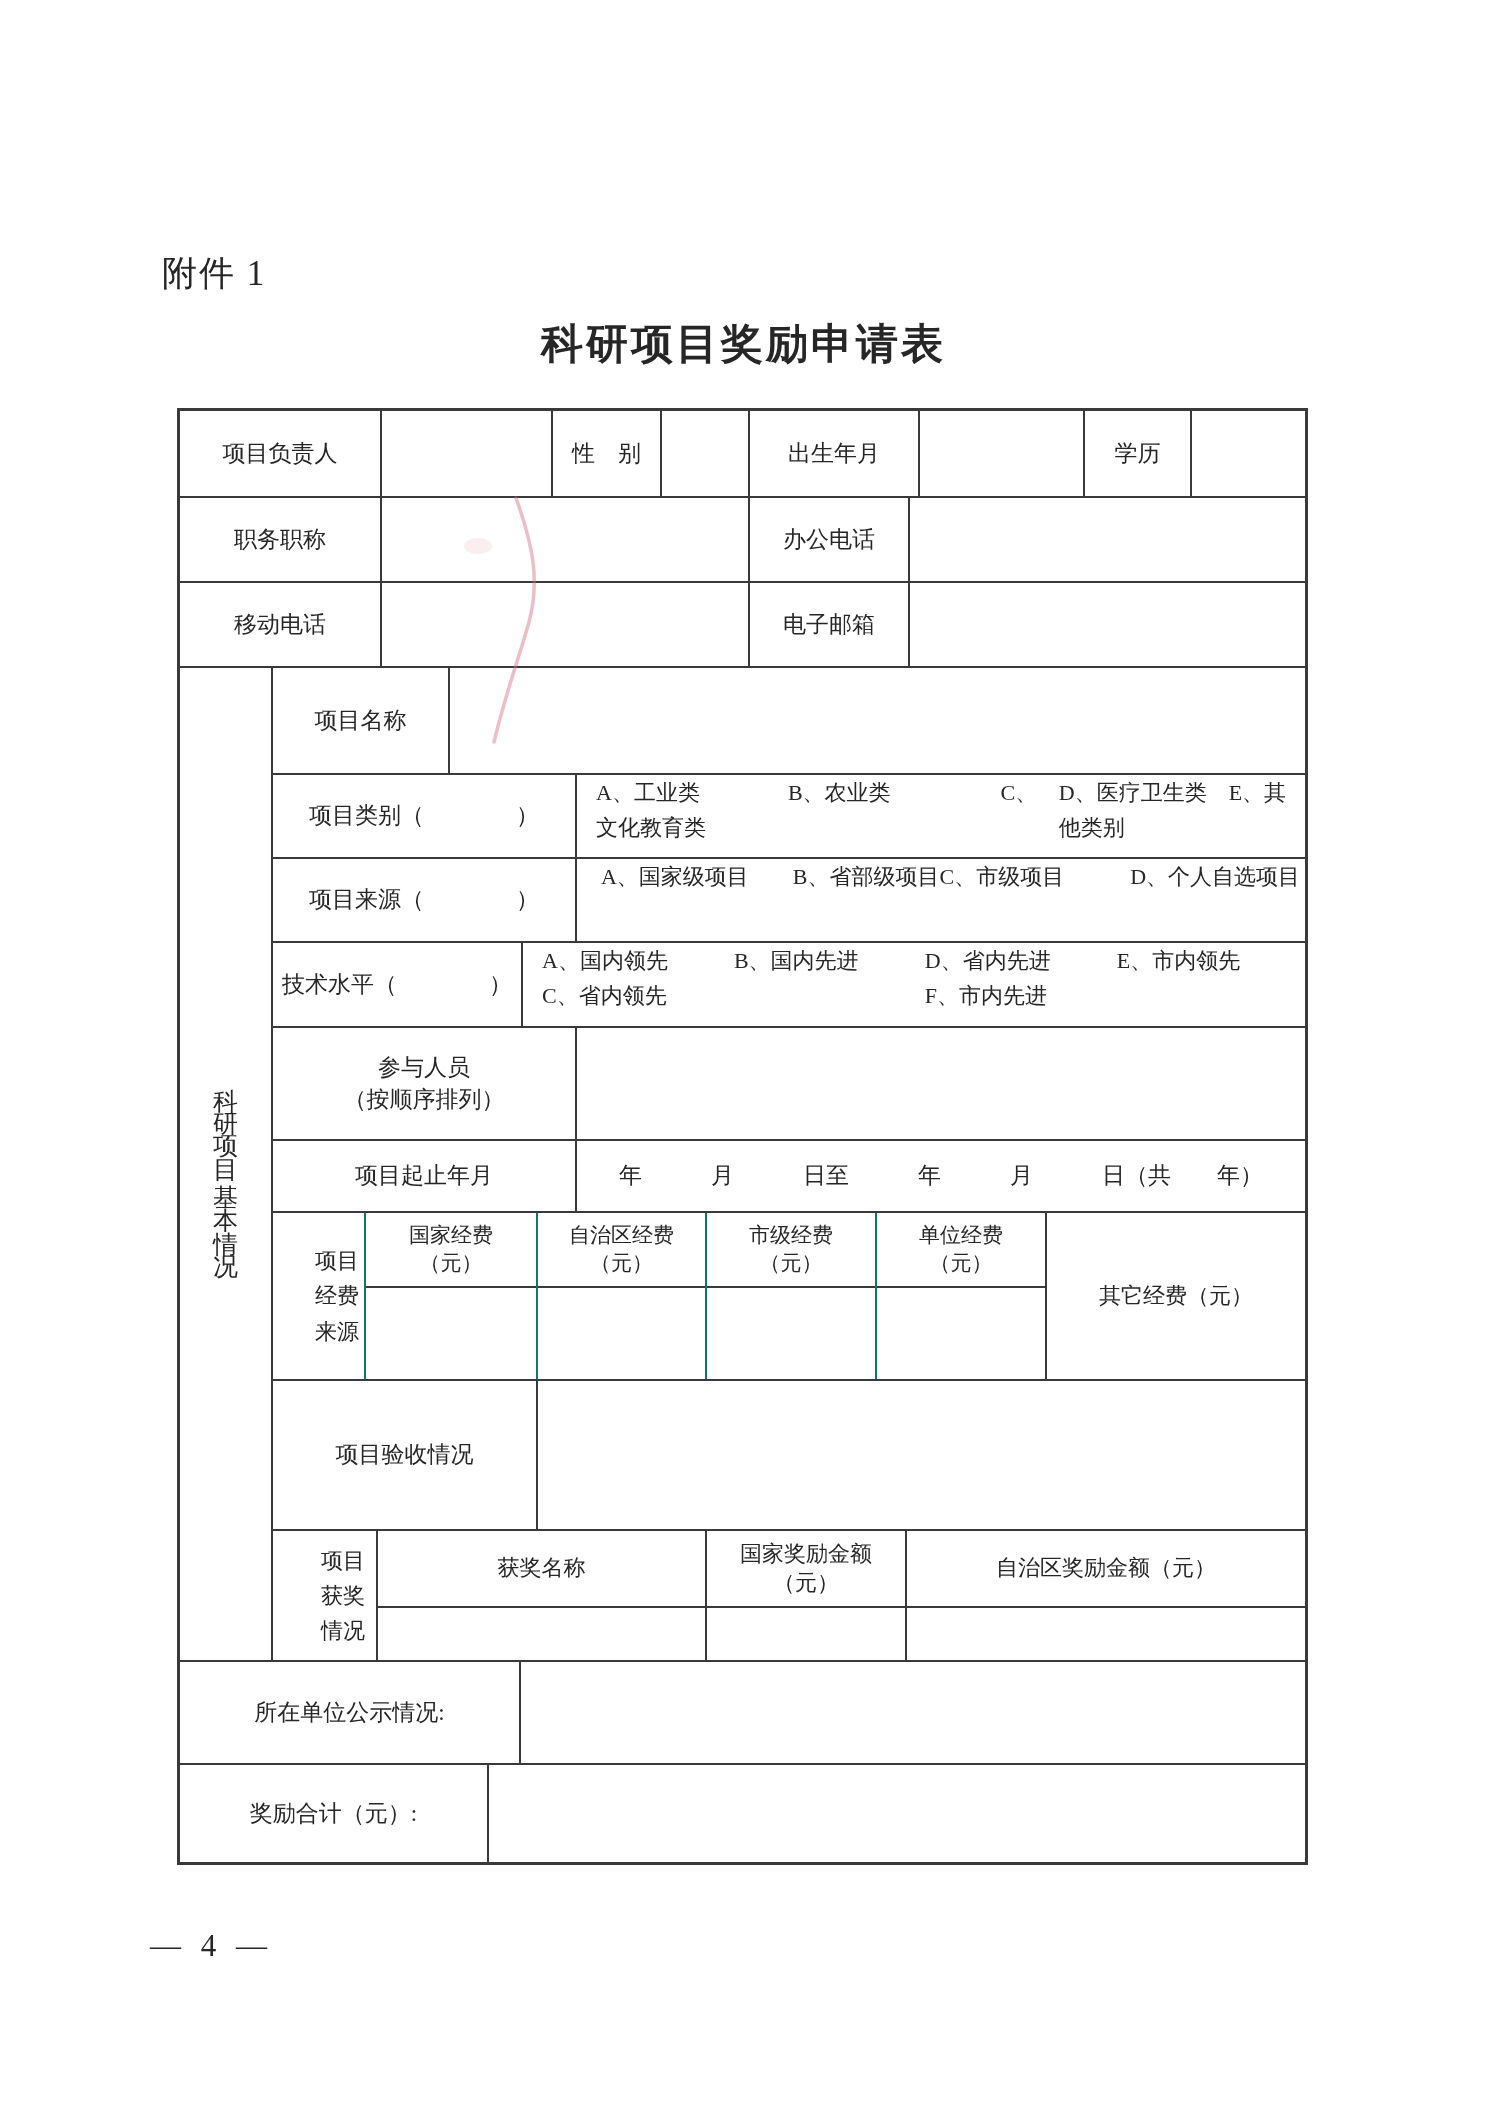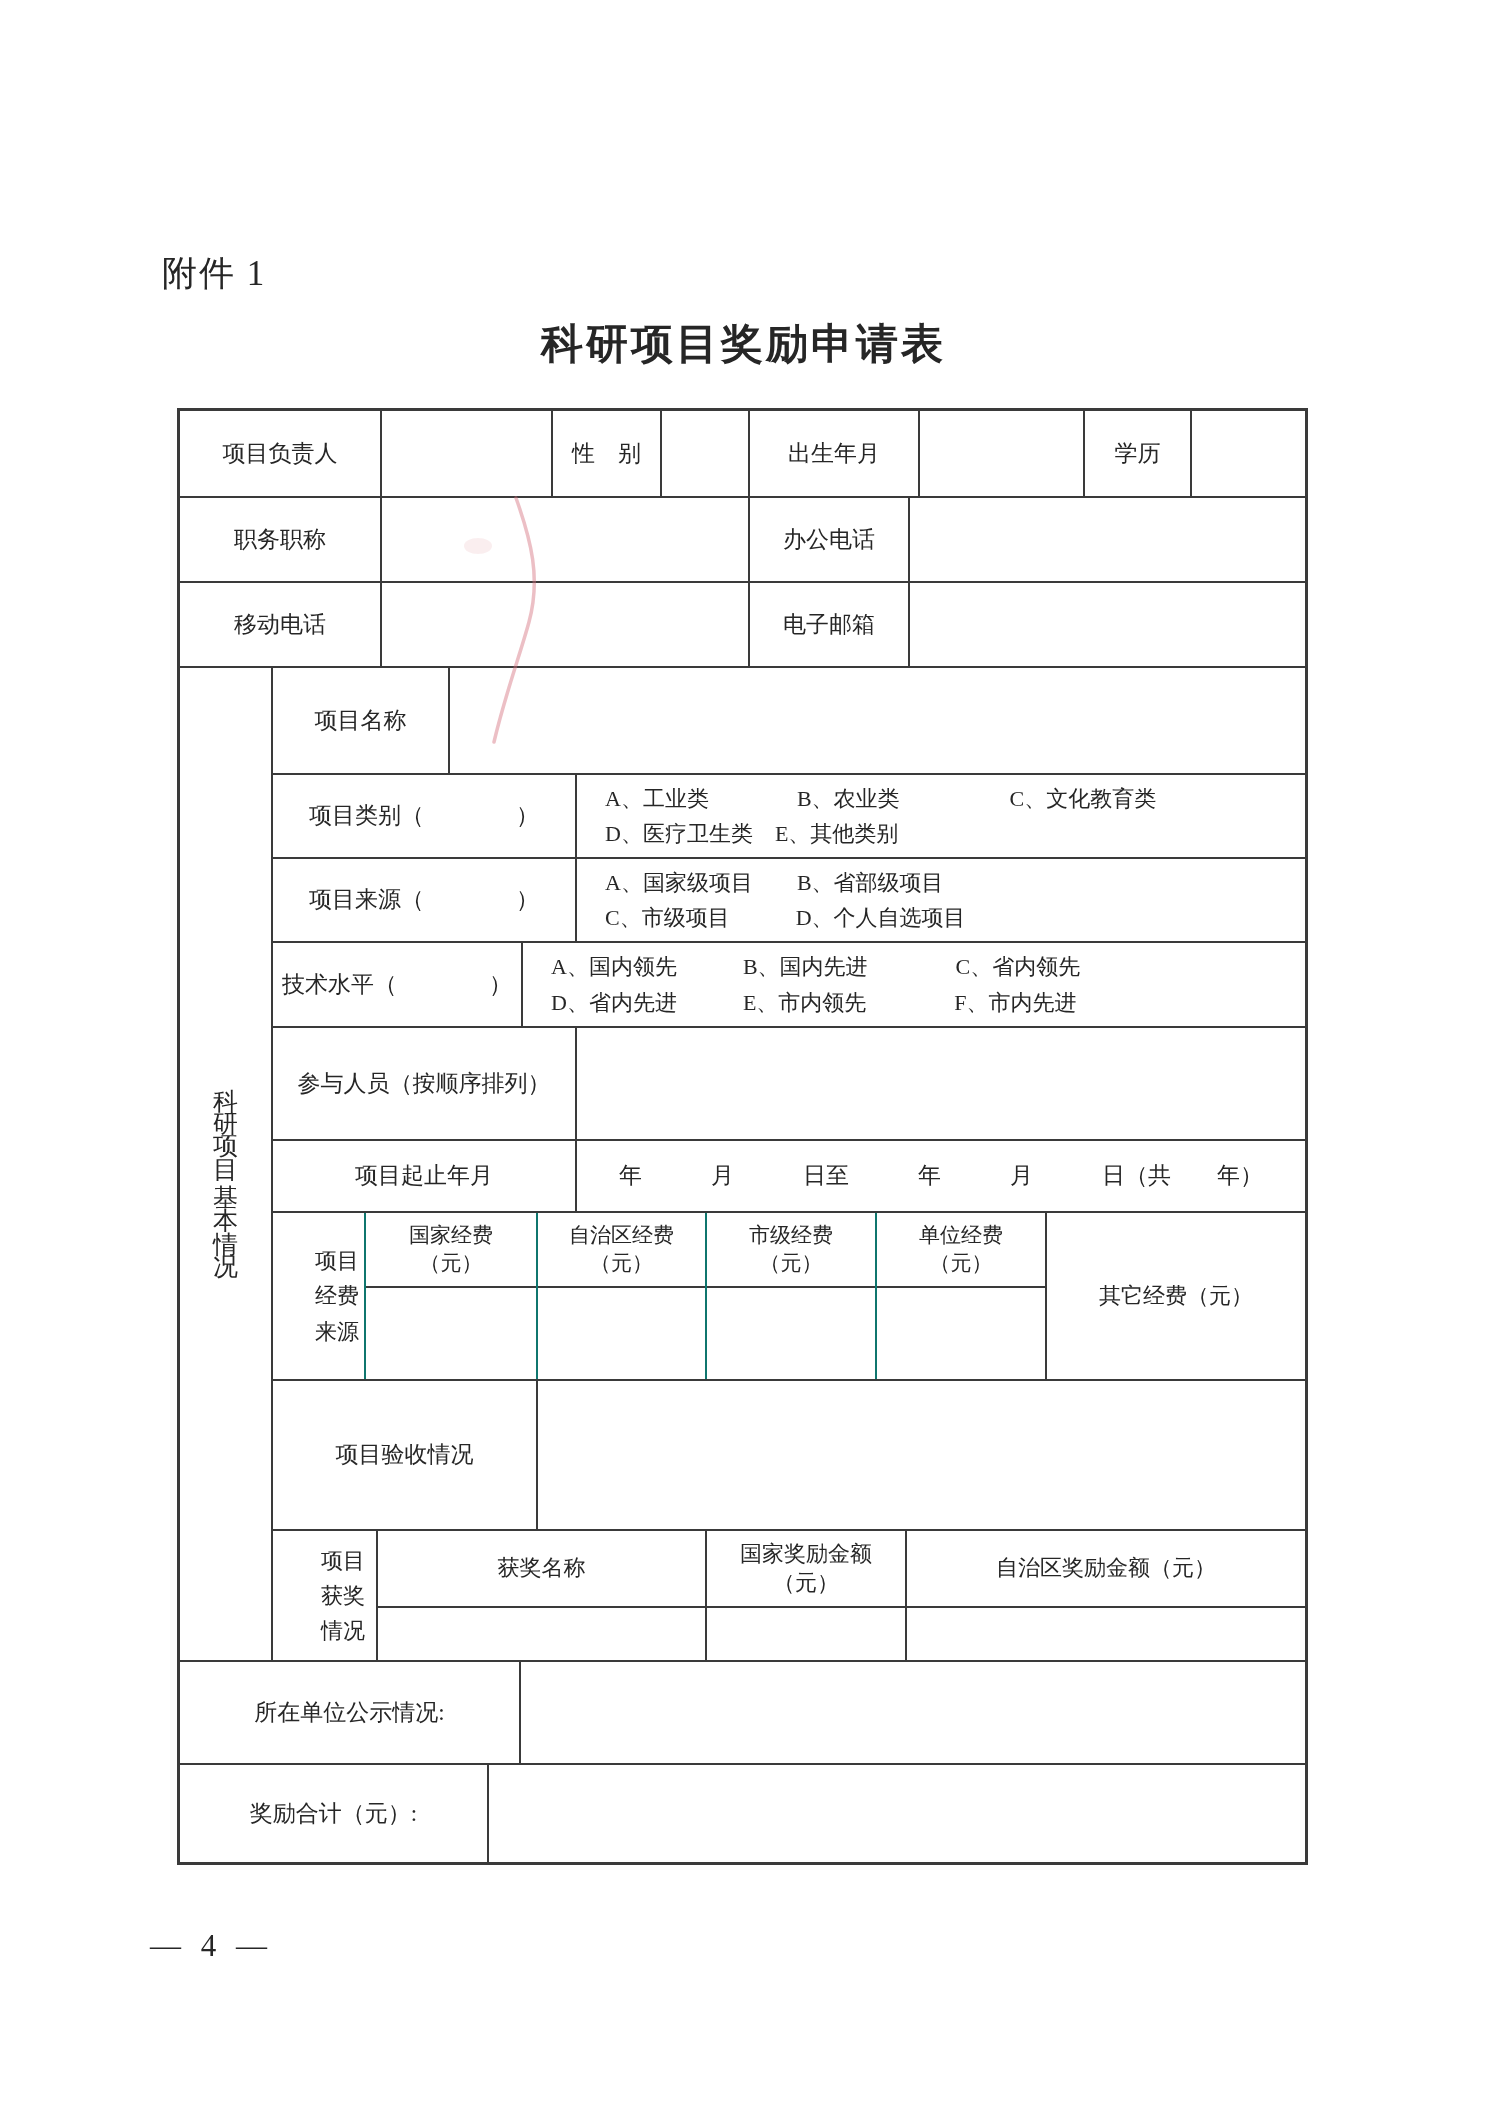--- a/index.html
+++ b/index.html
@@ -39,24 +39,24 @@
     width:93px;flex:0 0 93px;border-right:2px solid #3a3a3a;
     display:flex;align-items:center;justify-content:center;
   }
   .side-text{
     writing-mode:vertical-lr;text-orientation:upright;
     font-size:25px;letter-spacing:0.95em;
   }
   .sec2-inner{flex:1;display:flex;flex-direction:column;min-width:0;}
   .sec2-inner .row.first{border-top:none;}
   .opts{
-    flex-direction:column;align-items:flex-start;justify-content:center;
-    text-align:left;padding-left:28px;font-size:22px;line-height:1.6;
-  }
-  .lbl2{flex-direction:row;}
+    flex-direction:row;align-items:flex-start;justify-content:center;
+    text-align:left;padding-left:19px;font-size:22px;line-height:1.6;
+  }
+  .lbl2{flex-direction:column;}
   
   .eco-label,.award-label{
     width:91px;flex:0 0 91px;display:flex;align-items:center;justify-content:center;padding-left:37px;
   }
   .award-label{width:103px;flex:0 0 103px;}
   .stack-label{width:50px;text-align:center;line-height:1.6;font-size:22px;}
   .eco-col{border-left:2px solid #0f766e;display:flex;flex-direction:column;}
   .eco-hdr{
     height:75px;border-bottom:2px solid #3a3a3a;
     display:flex;flex-direction:column;align-items:center;justify-content:center;

